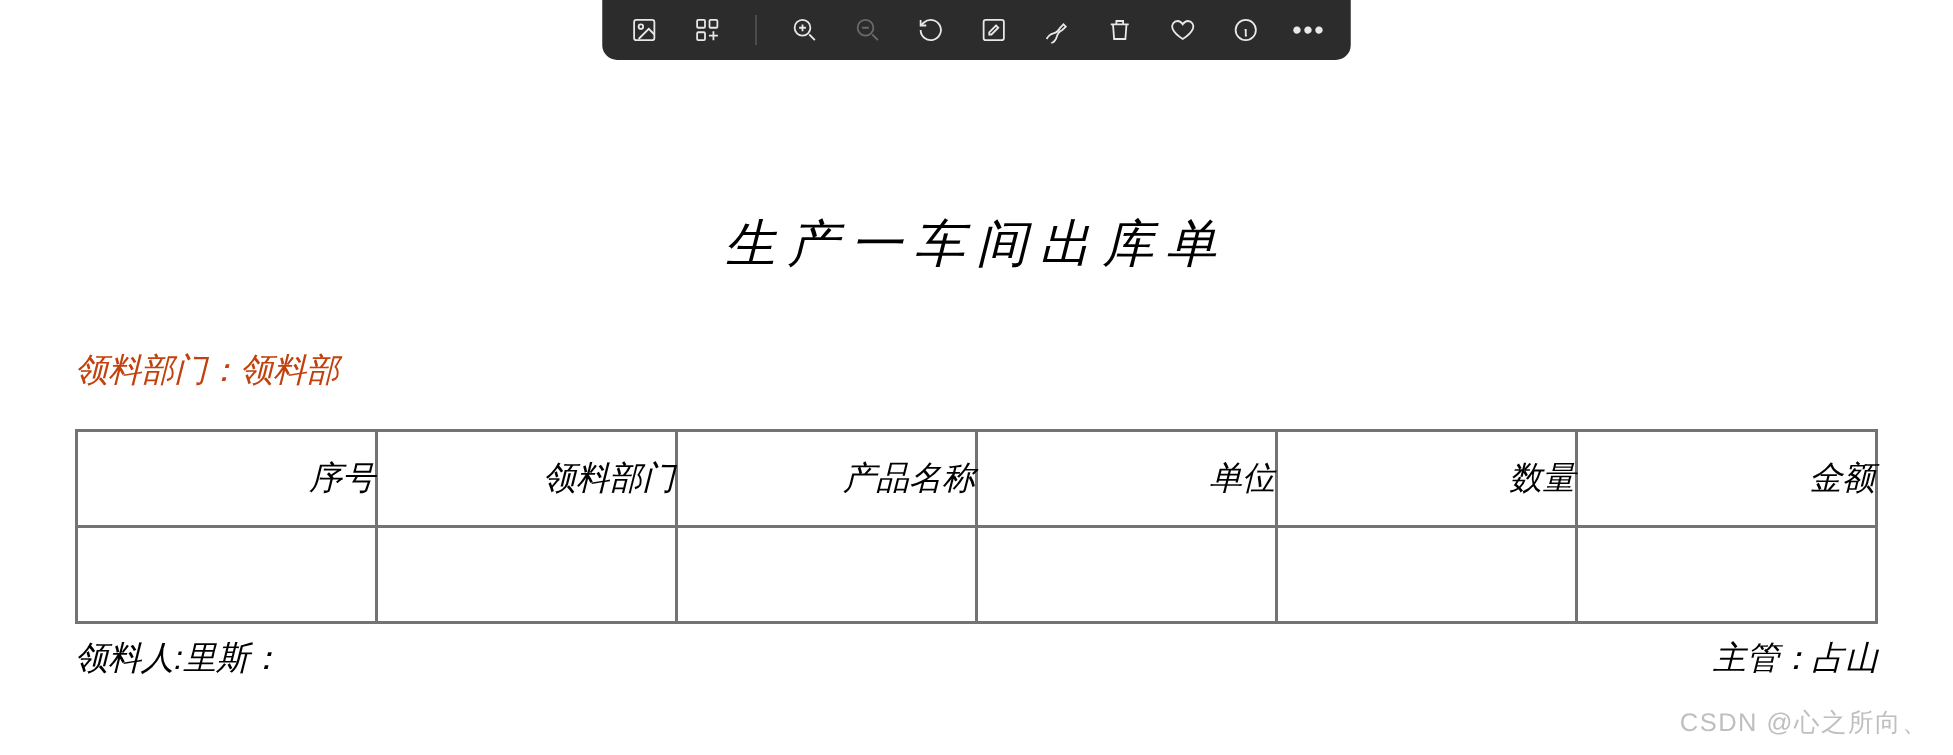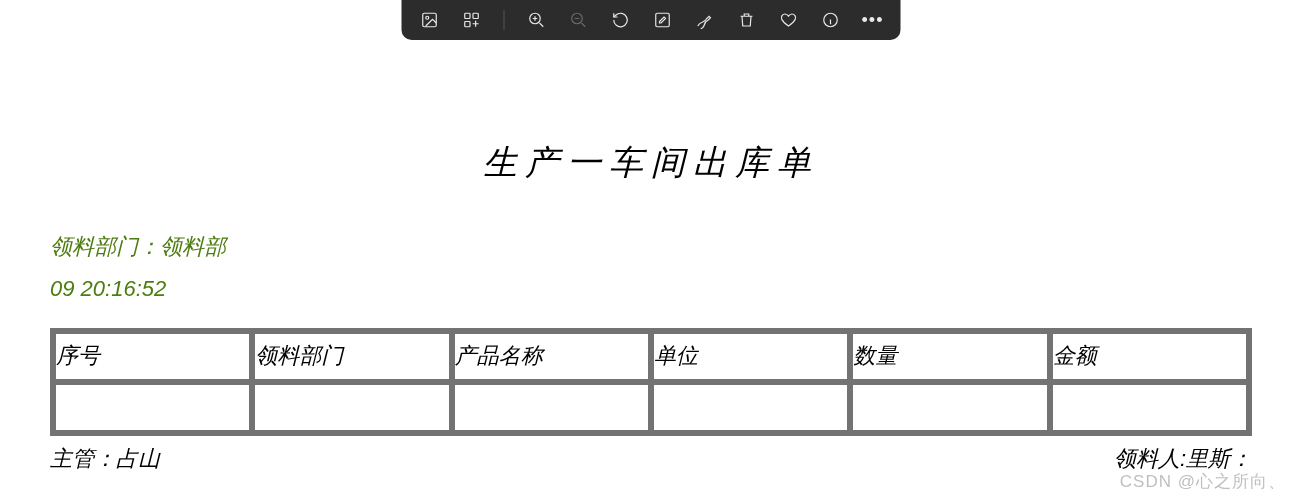--- a/index.html
+++ b/index.html
@@ -55,36 +55,36 @@
       text-align: center;
       font-size: 34px;
       font-weight: 400;
       letter-spacing: 8px;
       margin-top: 140px;
       margin-bottom: 40px;
       color: #000;
     }
     .meta-row {
       font-size: 22px;
-      color: #4d7c0f;
+      color: #c2410c;
       line-height: 1.9;
       margin-bottom: 18px;
     }
     .meta-row .right-float { float: right; }
     .meta-label::after { content: "："; }
     table.data {
       width: 100%;
       border-collapse: collapse;
       table-layout: fixed;
       margin-bottom: 6px;
     }
     table.data th, table.data td {
-      border: 6px solid #737373;
-      height: 51px;
-      text-align: left;
+      border: 2px solid #737373;
+      height: 64px;
+      text-align: right;
       font-size: 22px;
       font-weight: 400;
     }
     .footer-row {
       display: flex;
       justify-content: space-between;
       font-size: 22px;
       color: #000;
       padding: 2px 0;
     }
@@ -164,21 +164,20 @@
   </span>
   <span class="tb-icon dots">•••</span>
 </div>
 
 <div class="doc">
   <h1 class="title">生产一车间出库单</h1>
 
   <div class="meta-row">
     <span class="meta-label">领料部门</span><span>领料部</span>
     <div style="clear:both"></div>
-    <span>09 20:16:52</span>
   </div>
 
   <table class="data">
     <thead>
       <tr>
         <th>序号</th>
         <th>领料部门</th>
         <th>产品名称</th>
         <th>单位</th>
         <th>数量</th>
@@ -192,21 +191,21 @@
         <td></td>
         <td></td>
         <td></td>
         <td></td>
       </tr>
     </tbody>
   </table>
 
   <div class="footer-row">
     <span>
-      <span class="meta-label">主管</span><span>占山</span>
+      <span>领料人</span><span>:</span><span>里斯</span><span>：</span>
     </span>
     <span>
-      <span>领料人</span><span>:</span><span>里斯</span><span>：</span>
+      <span class="meta-label">主管</span><span>占山</span>
     </span>
   </div>
 </div>
 
 <div class="watermark">CSDN @心之所向、</div>
 
 </body></html>

